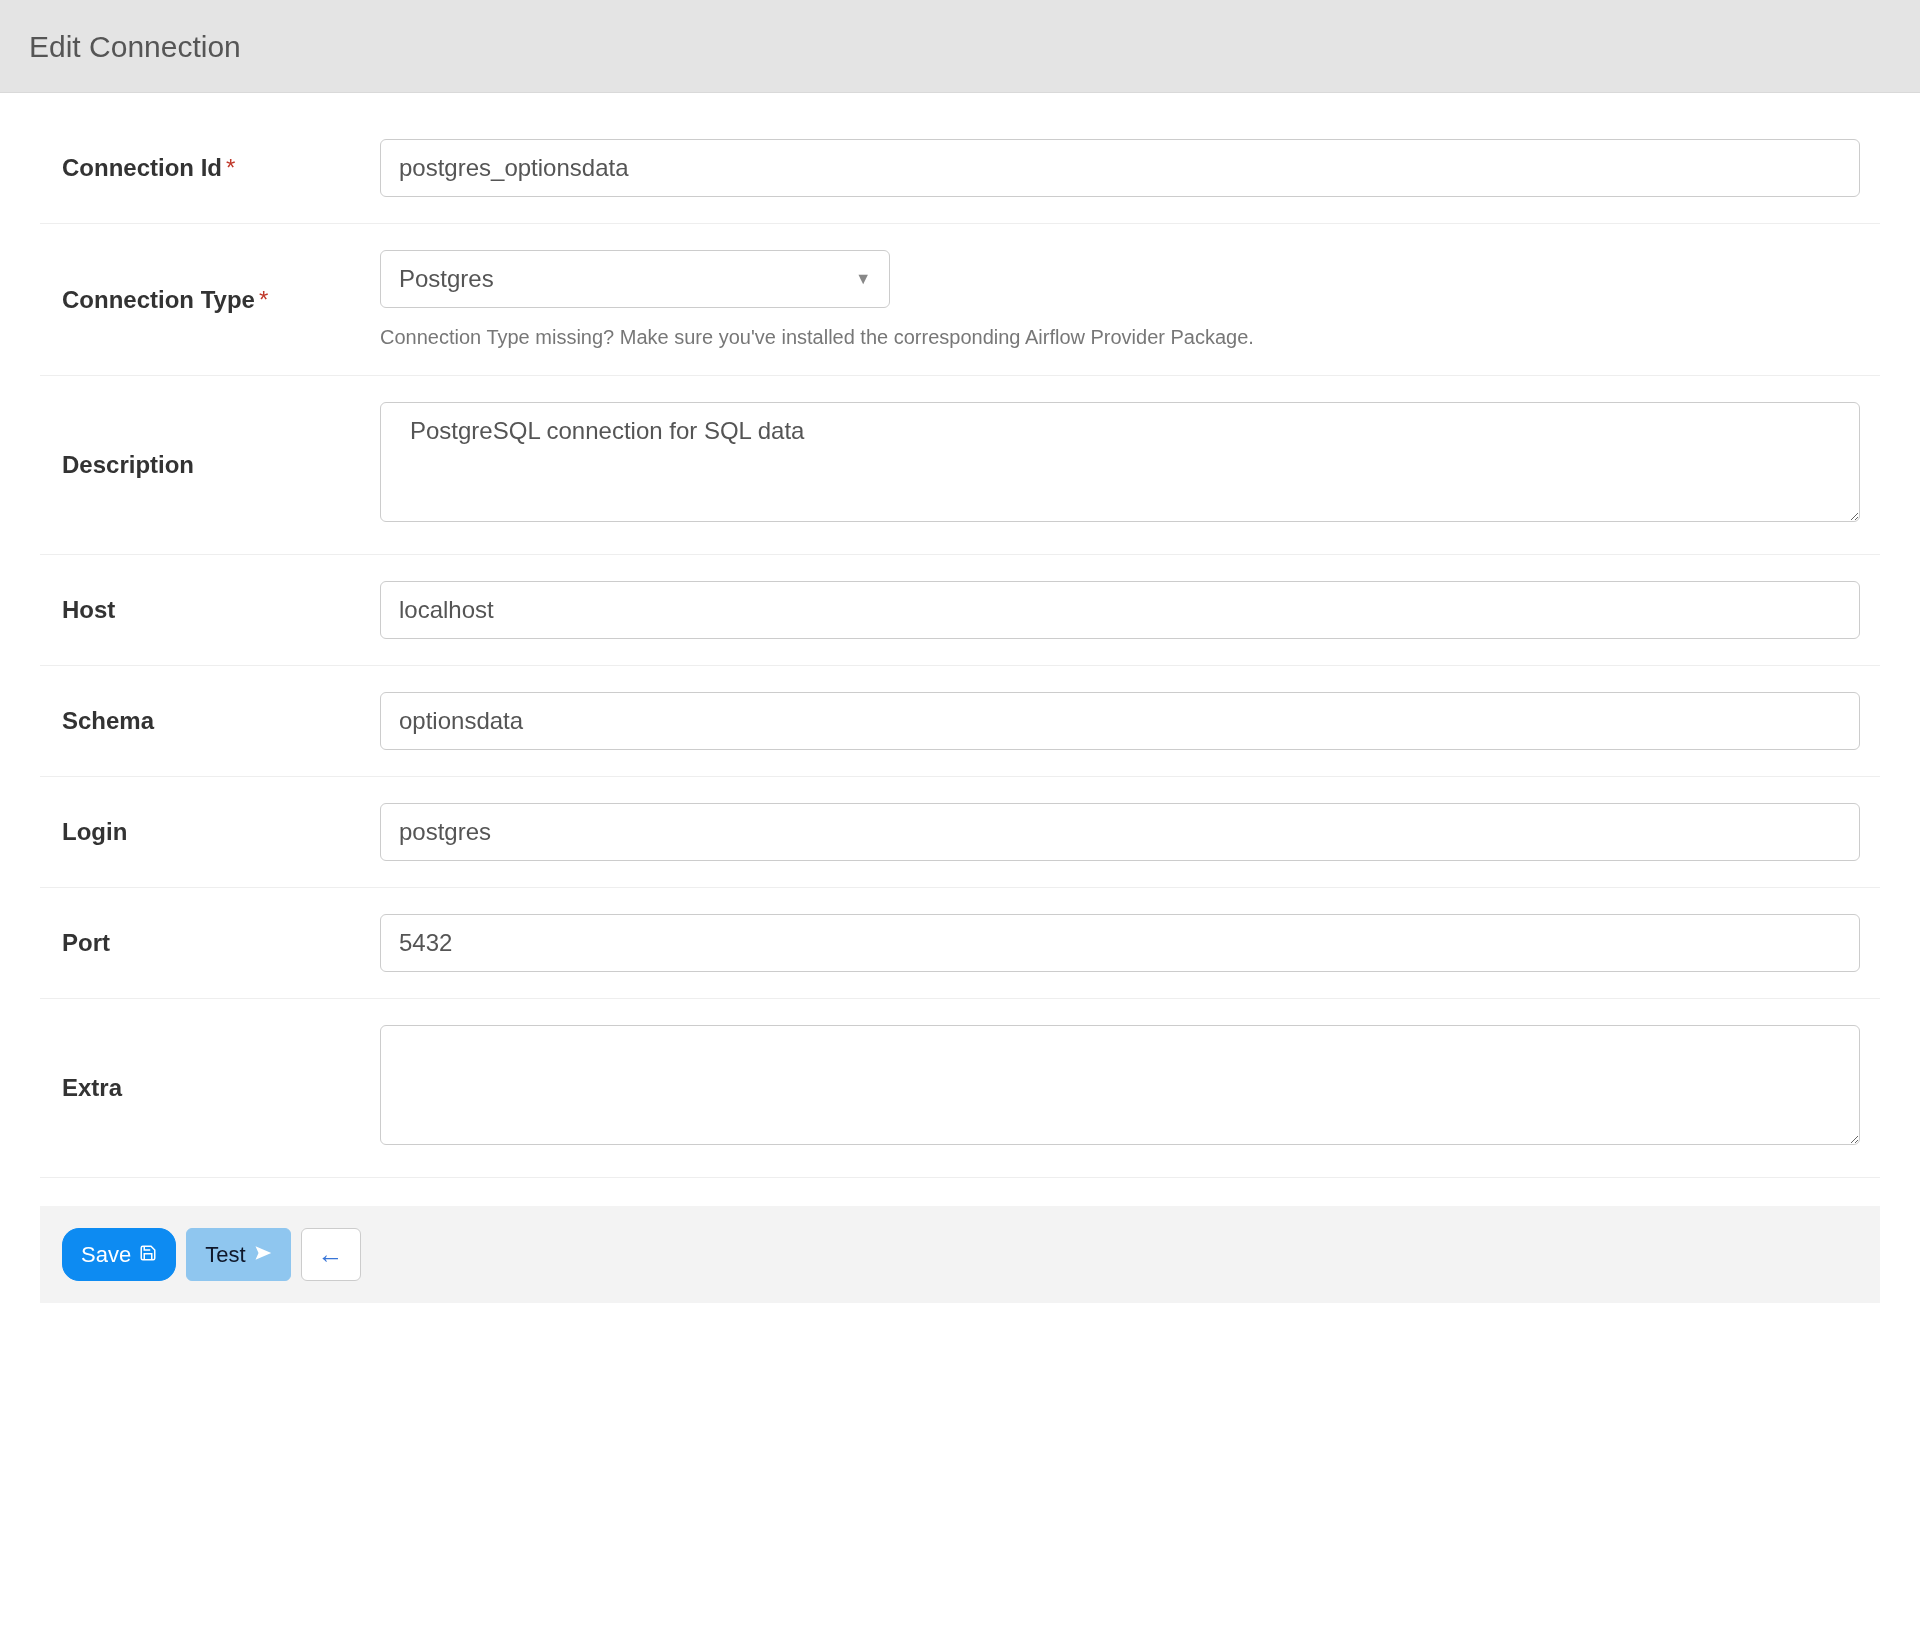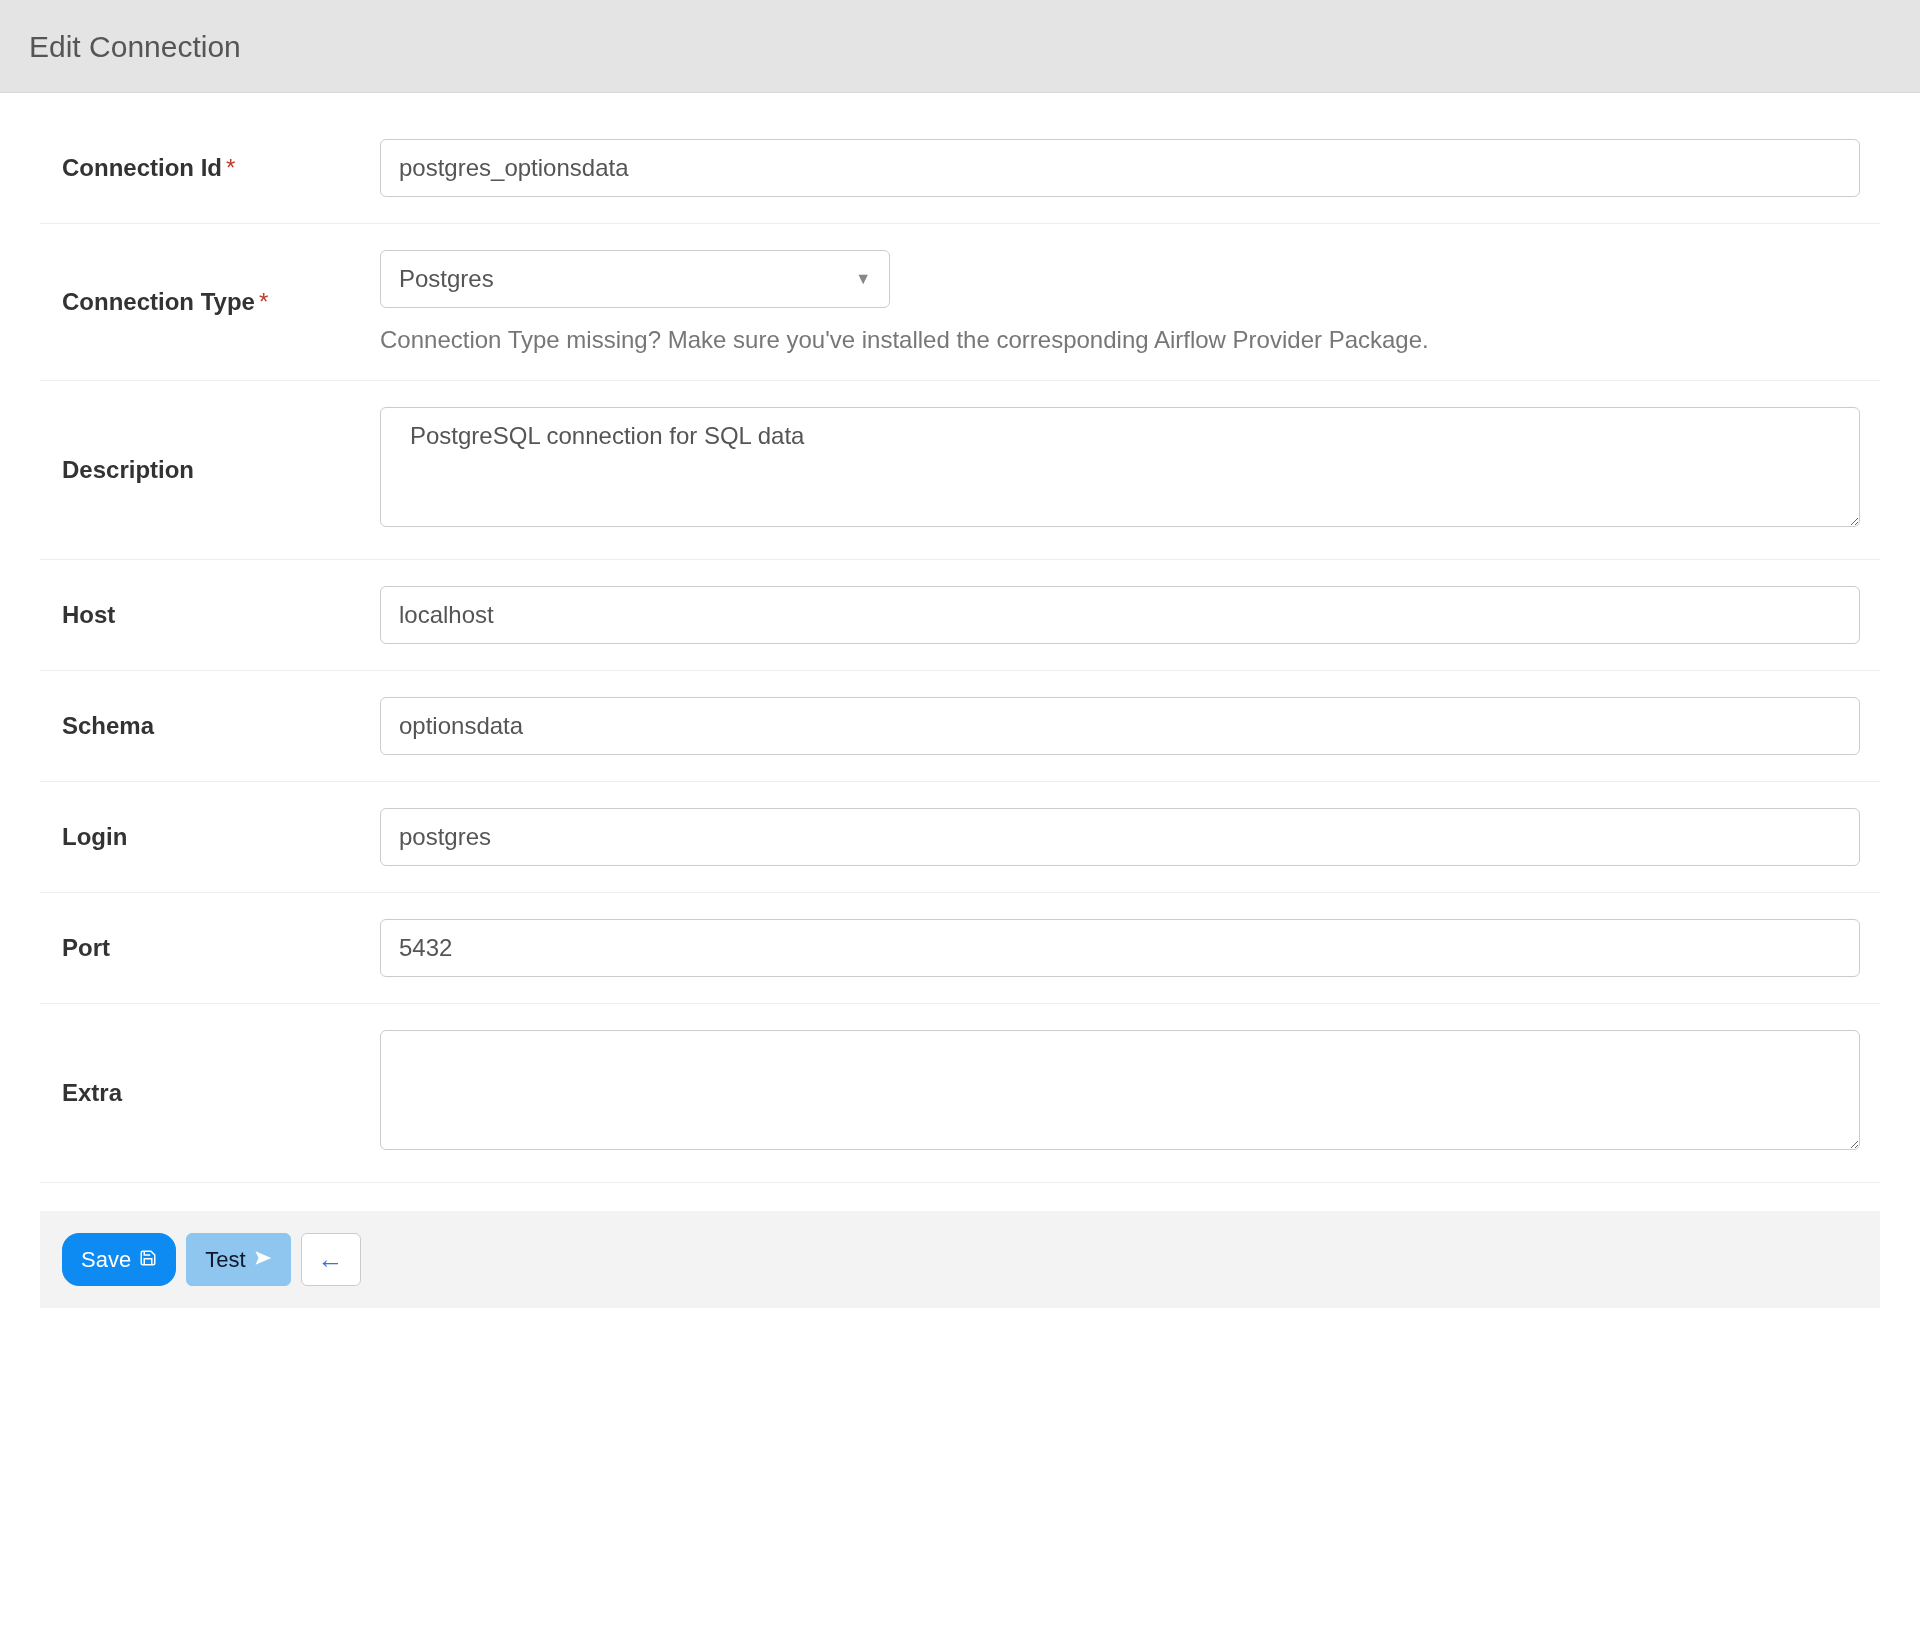--- a/index.html
+++ b/index.html
@@ -67,21 +67,21 @@
     align-items: center;
     justify-content: space-between;
     cursor: pointer;
   }
   .select-caret {
     color: #888;
     font-size: 16px;
   }
   .hint {
     color: #777;
-    font-size: 24px;
+    font-size: 20px;
     margin-top: 18px;
   }
   .button-bar {
     background: #f3f3f3;
     padding: 22px 22px;
     margin: 28px 40px 0 40px;
     display: flex;
     gap: 10px;
   }
   .btn {

